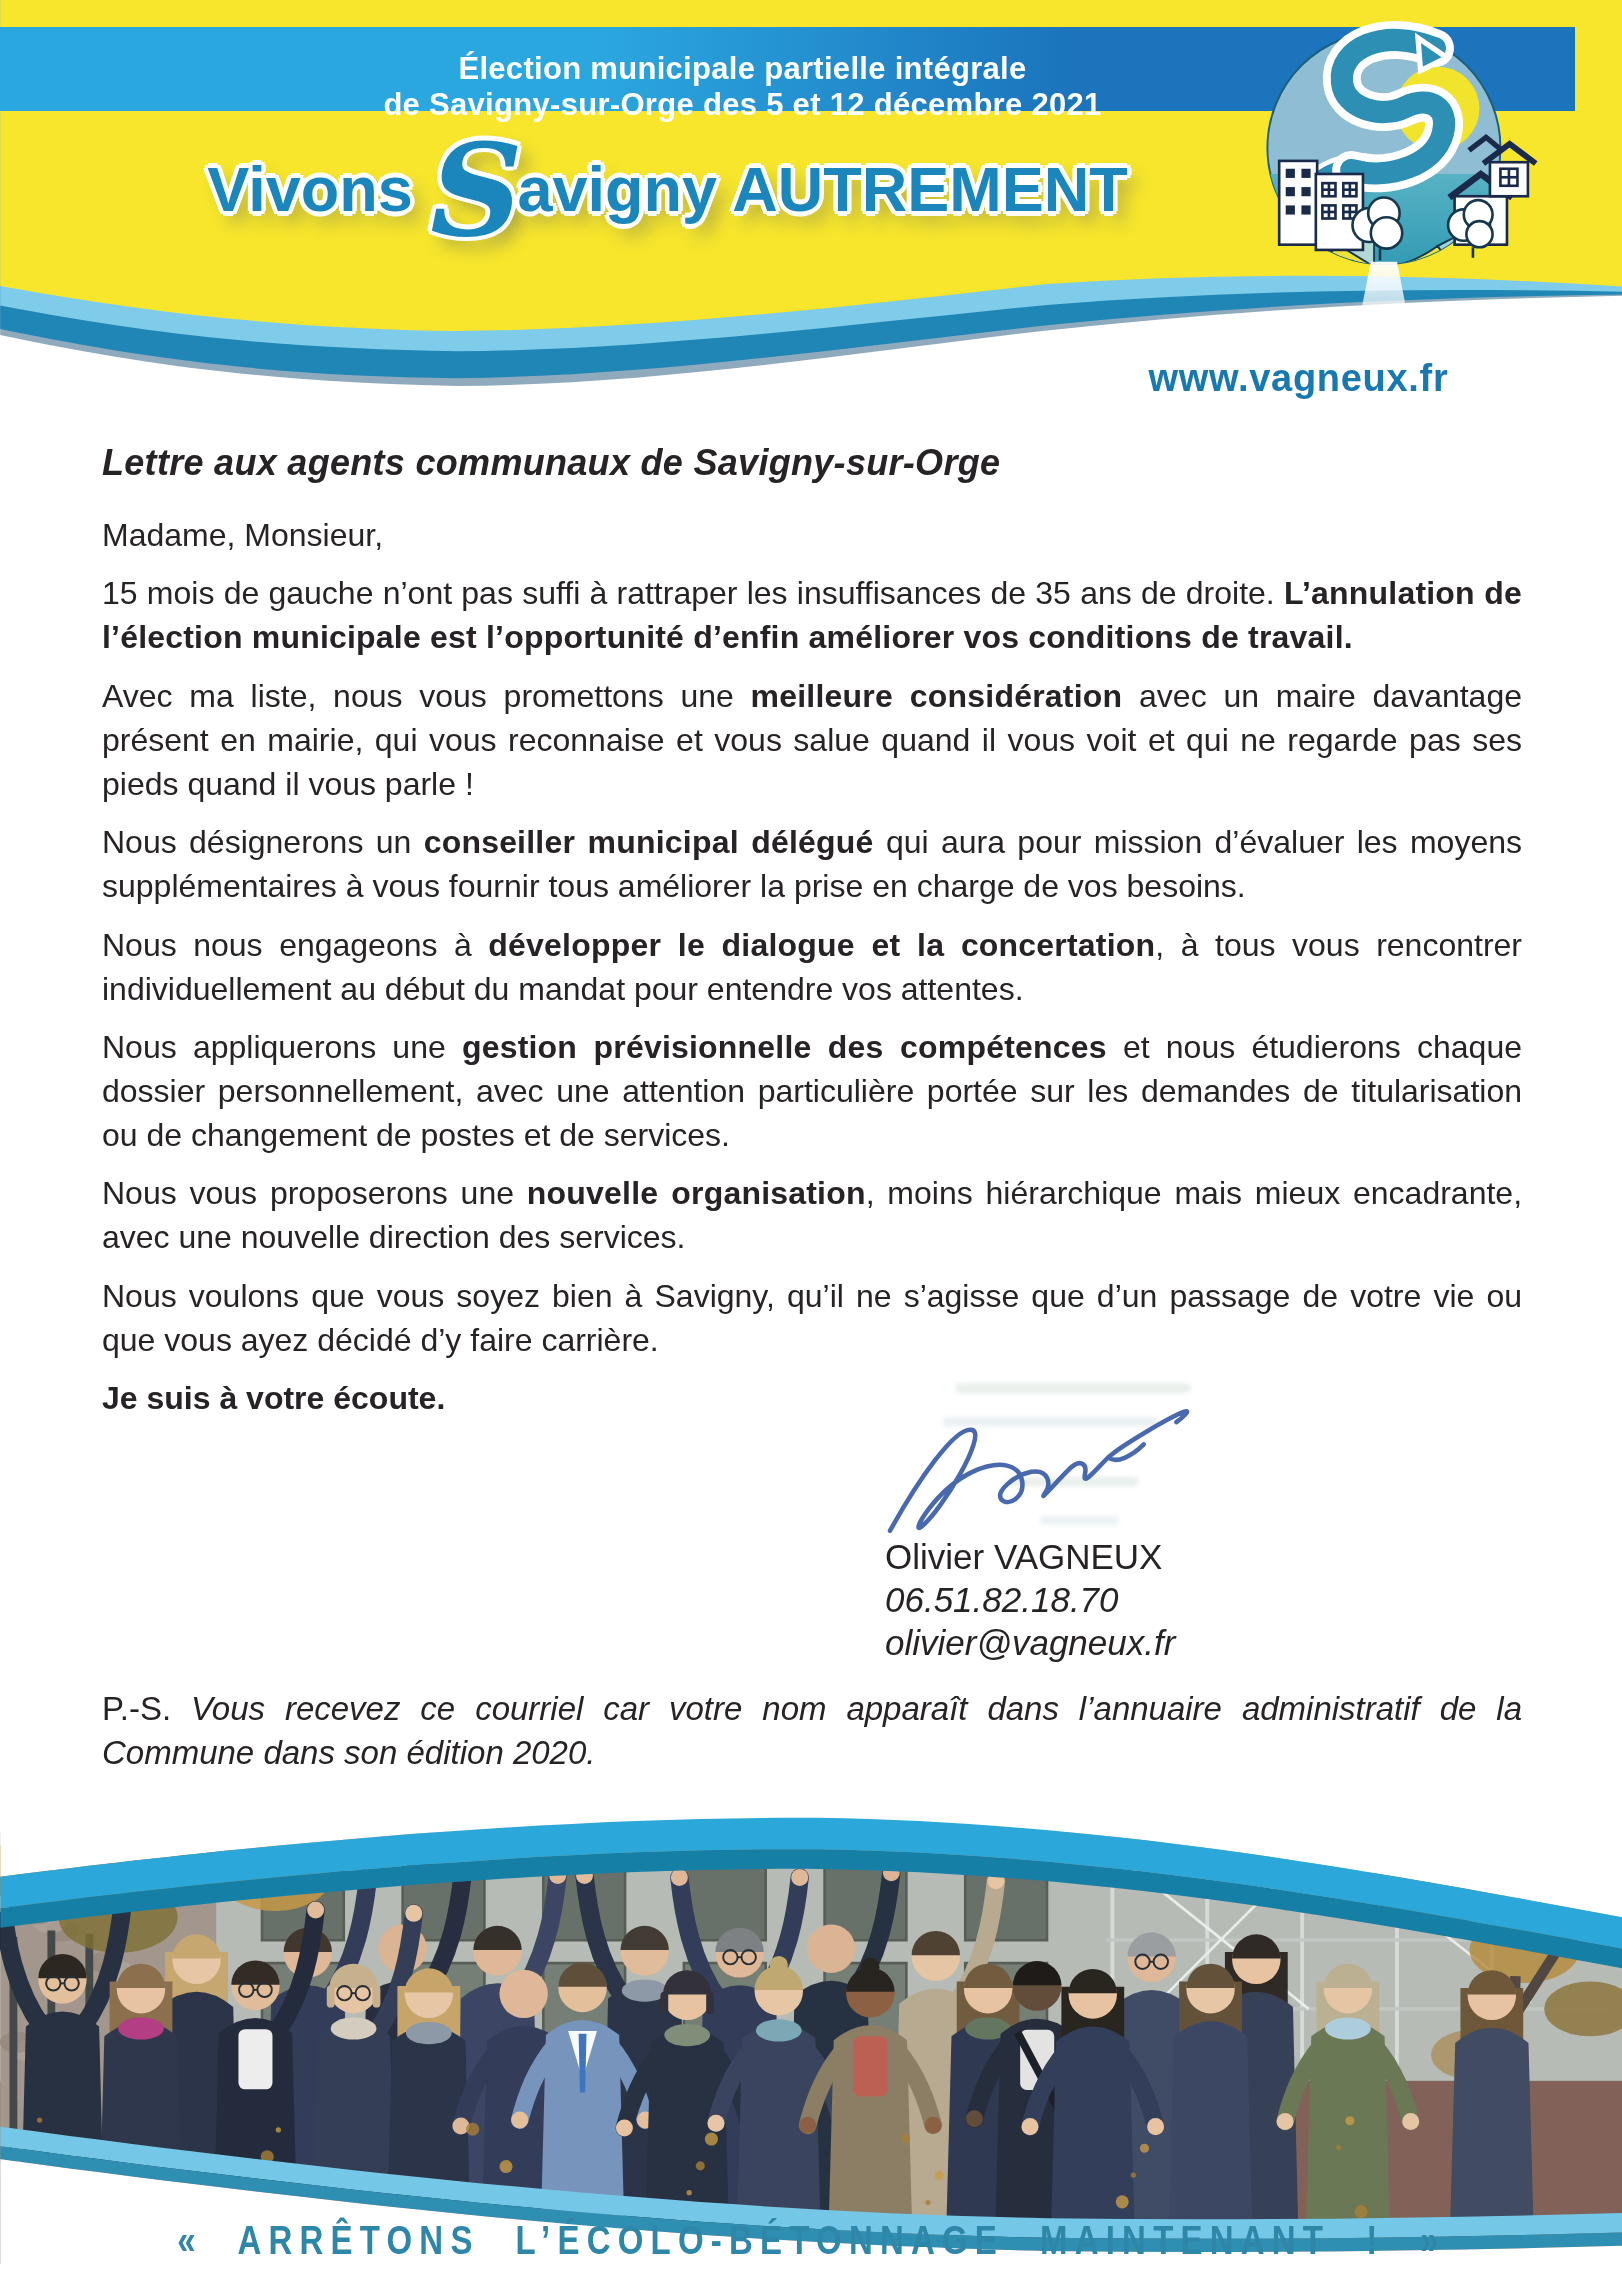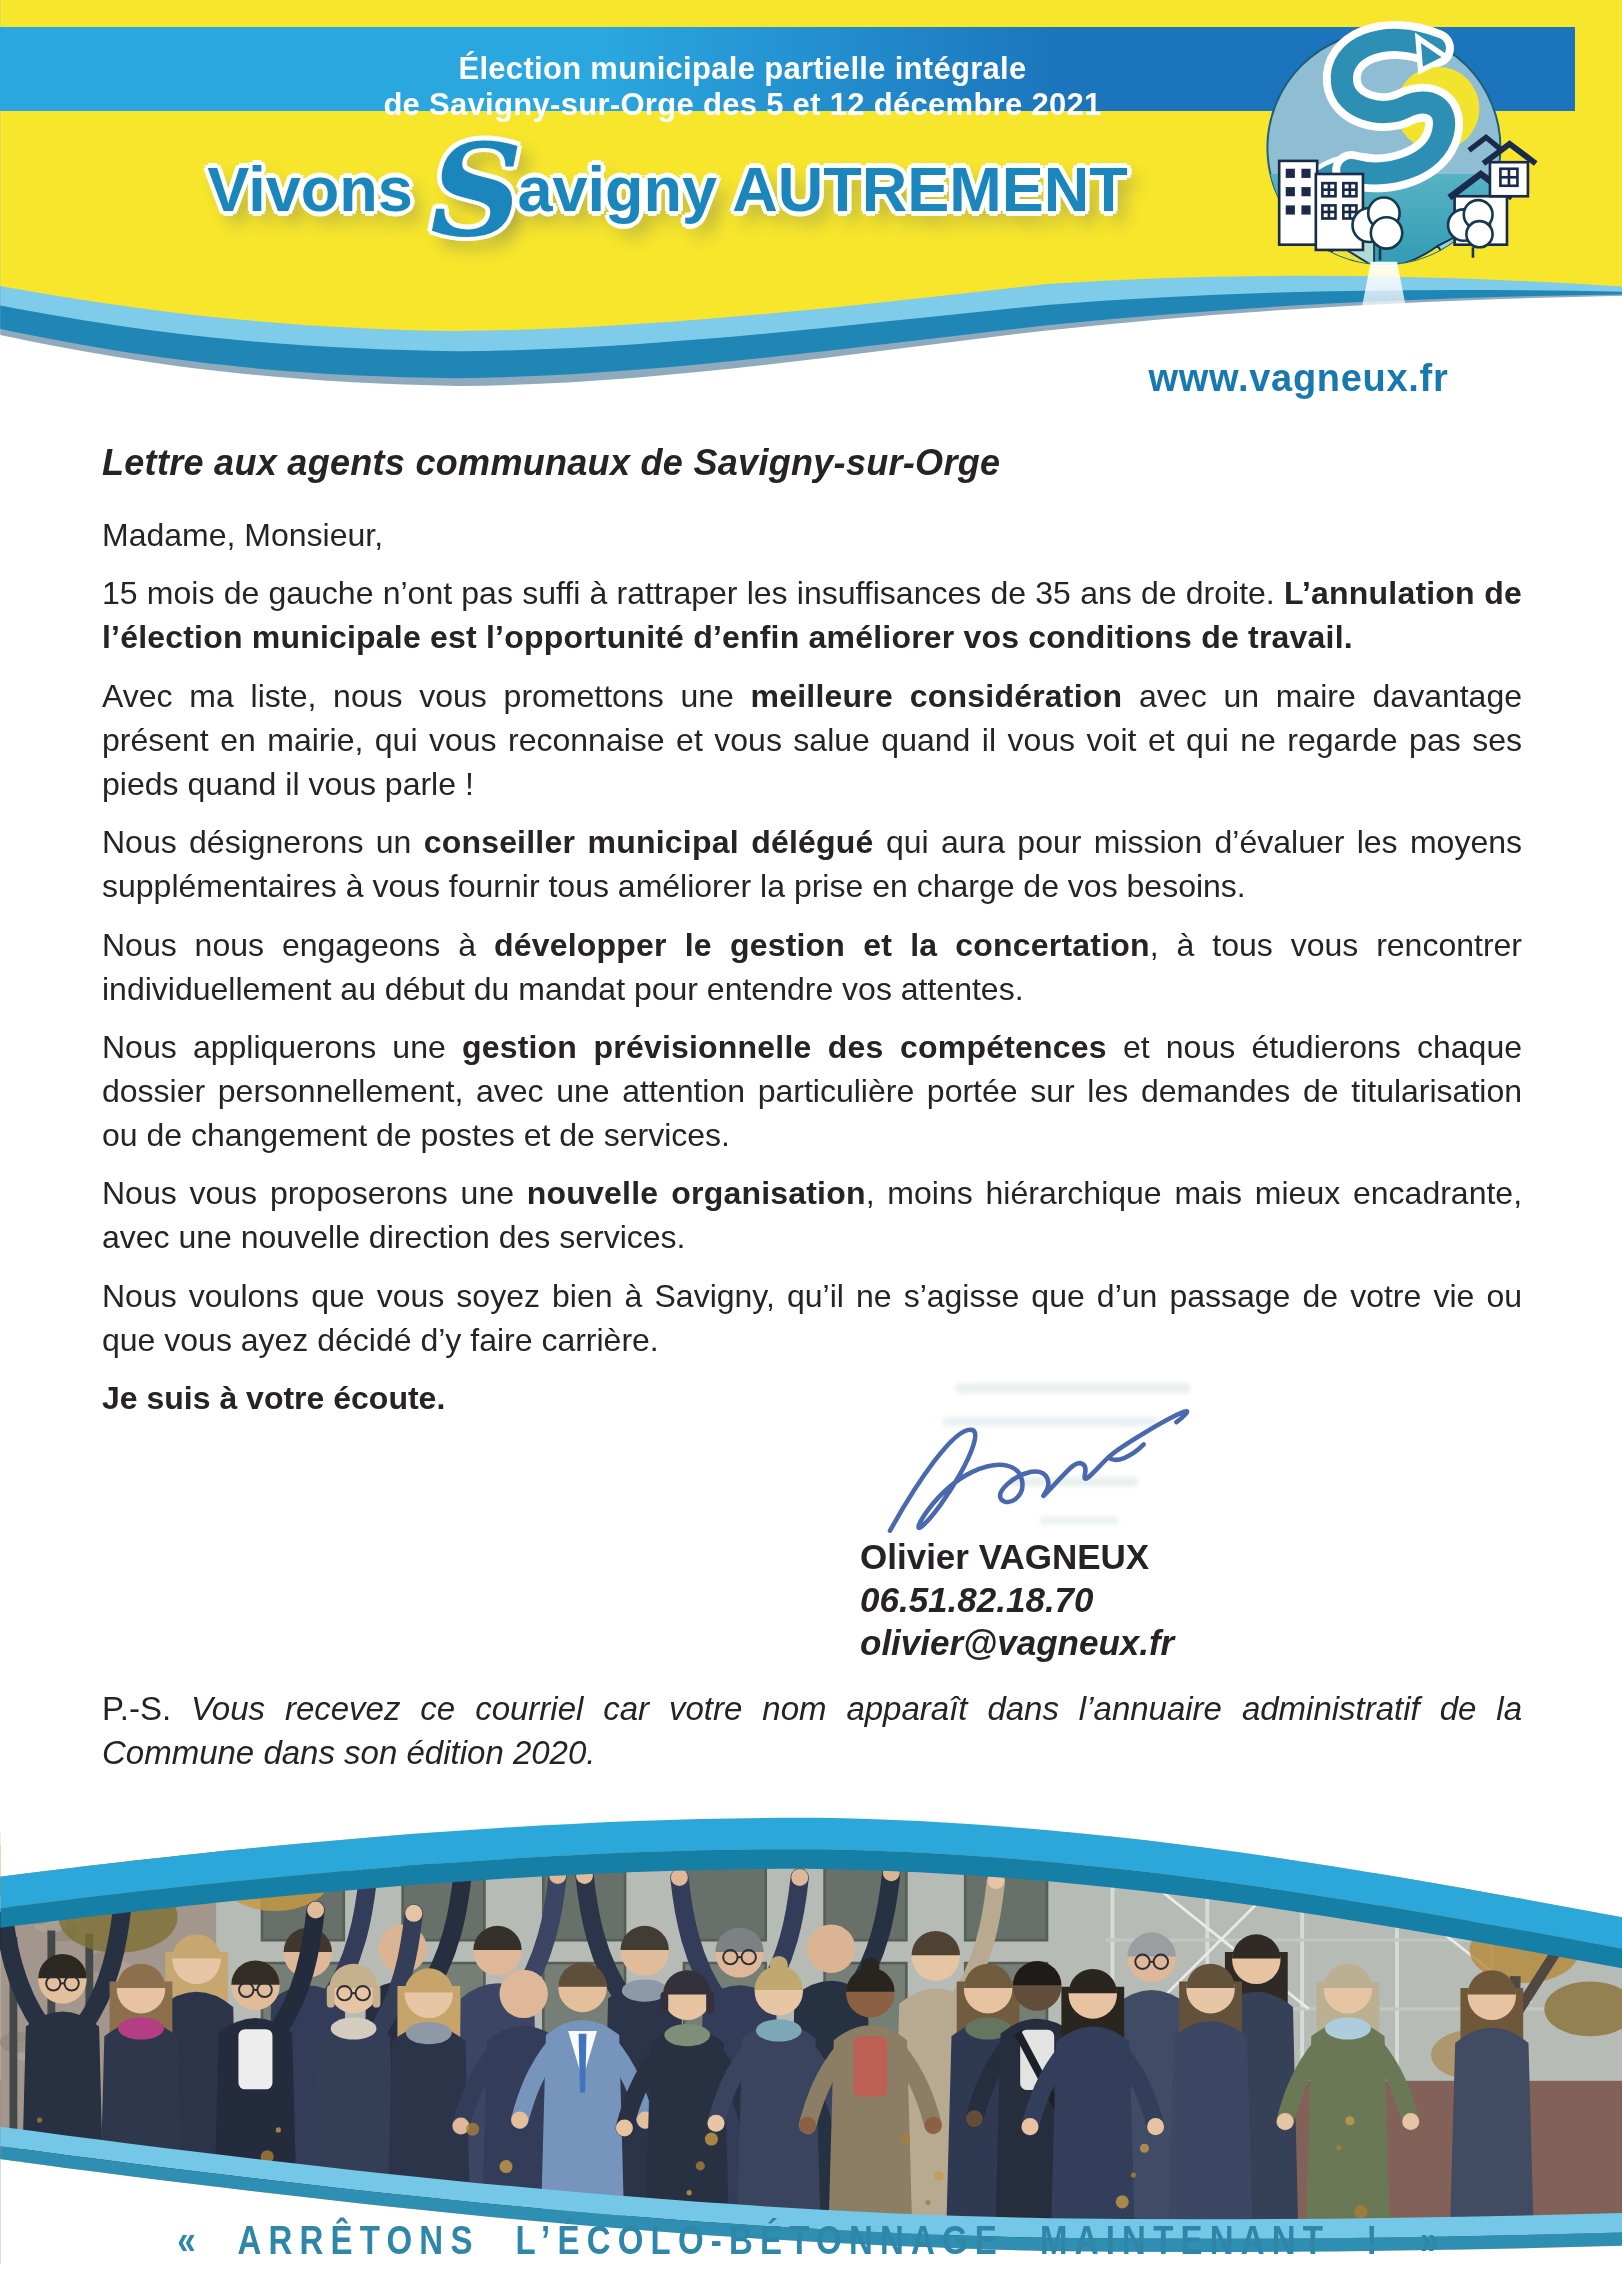--- a/index.html
+++ b/index.html
@@ -23,21 +23,21 @@
   .website{position:absolute;left:1037px;top:357px;width:523px;text-align:center;
       color:#1878B0;font-weight:bold;font-size:38px;letter-spacing:0.7px;}
   
   .letter{position:absolute;left:102px;top:442px;width:1420px;}
   .letter-heading{font-size:36px;font-weight:bold;font-style:italic;line-height:42px;
       margin:0 0 29px 0;letter-spacing:0.3px;}
   .salutation{font-size:32px;line-height:44px;margin:0 0 14.4px 0;}
   .para{font-size:32px;line-height:44px;text-align:justify;margin:0 0 14.4px 0;}
   .para b{letter-spacing:0.2px;}
   .closing{font-size:32px;line-height:44px;font-weight:bold;margin:7.9px 0 0 0;}
-  .sig-block{position:absolute;left:860px;top:1535px;font-size:35px;line-height:43px;font-weight:bold;}
+  .sig-block{position:absolute;left:885px;top:1535px;font-size:35px;line-height:43px;font-weight:normal;}
   .sig-phone,.sig-email{font-style:italic;}
   .ps{position:absolute;left:102px;top:1687px;width:1420px;font-size:33px;line-height:44px;
       font-style:italic;text-align:justify;}
   .ps .ps-prefix{font-style:normal;}
   
   .slogan{position:absolute;left:0;top:2217px;width:1623px;text-align:center;
       color:#2e86a8;font-weight:bold;font-size:33px;letter-spacing:7.2px;word-spacing:19.6px;
       transform:scaleY(1.22);transform-origin:top center;}
   svg{display:block;}
 </style>
@@ -162,21 +162,21 @@
 
   <div class="website">www.vagneux.fr</div>
 
   <div class="letter">
     <h1 class="letter-heading">Lettre aux agents communaux de Savigny-sur-Orge</h1>
     <p class="salutation">Madame, Monsieur,</p>
     <div>
         <p class="para"><span>15 mois de gauche n’ont pas suffi à rattraper les insuffisances de 35 ans de droite. </span><b>L’annulation de l’élection municipale est l’opportunité d’enfin améliorer vos conditions de travail.</b></p>
         <p class="para"><span>Avec ma liste, nous vous promettons une </span><b>meilleure considération</b><span> avec un maire davantage présent en mairie, qui vous reconnaise et vous salue quand il vous voit et qui ne regarde pas ses pieds quand il vous parle !</span></p>
         <p class="para"><span>Nous désignerons un </span><b>conseiller municipal délégué</b><span> qui aura pour mission d’évaluer les moyens supplémentaires à vous fournir tous améliorer la prise en charge de vos besoins.</span></p>
-        <p class="para"><span>Nous nous engageons à </span><b>développer le gestion et la concertation</b><span>, à tous vous rencontrer individuellement au début du mandat pour entendre vos attentes.</span></p>
+        <p class="para"><span>Nous nous engageons à </span><b>développer le dialogue et la concertation</b><span>, à tous vous rencontrer individuellement au début du mandat pour entendre vos attentes.</span></p>
         <p class="para"><span>Nous appliquerons une </span><b>gestion prévisionnelle des compétences</b><span> et nous étudierons chaque dossier personnellement, avec une attention particulière portée sur les demandes de titularisation ou de changement de postes et de services.</span></p>
         <p class="para"><span>Nous vous proposerons une </span><b>nouvelle organisation</b><span>, moins hiérarchique mais mieux encadrante, avec une nouvelle direction des services.</span></p>
         <p class="para"><span>Nous voulons que vous soyez bien à Savigny, qu’il ne s’agisse que d’un passage de votre vie ou que vous ayez décidé d’y faire carrière.</span></p>
       </div>
     <p class="closing">Je suis à votre écoute.</p>
   </div>
 
   <svg class="abs" style="left:844px;top:1379px" width="419" height="170" viewBox="0 0 640 260">
     <g opacity=".16" filter="blur(3px)">
       <rect x="170" y="6" width="360" height="16" rx="8" fill="#7aa08a"></rect>

